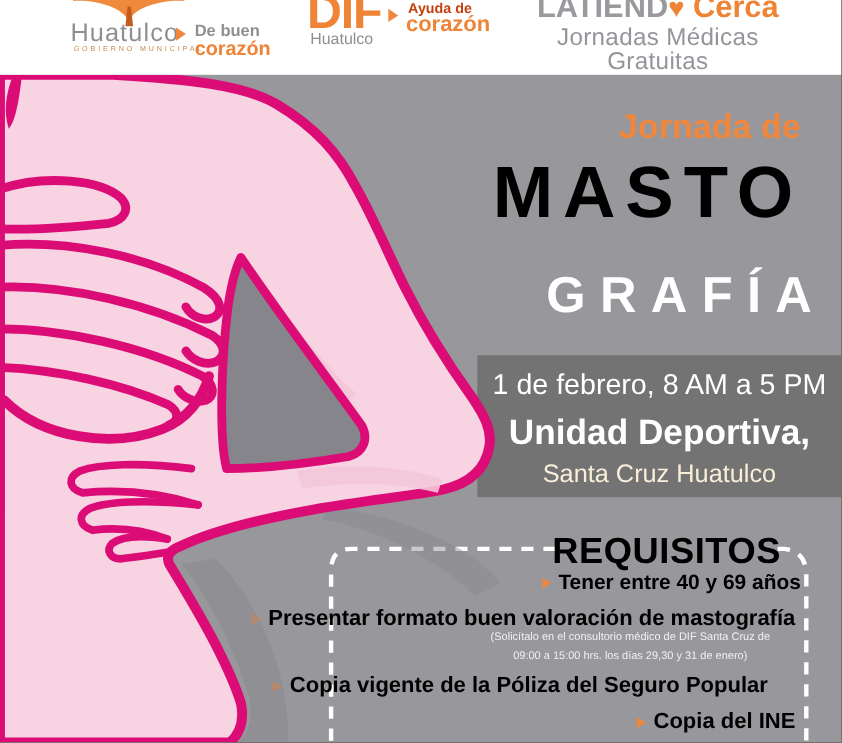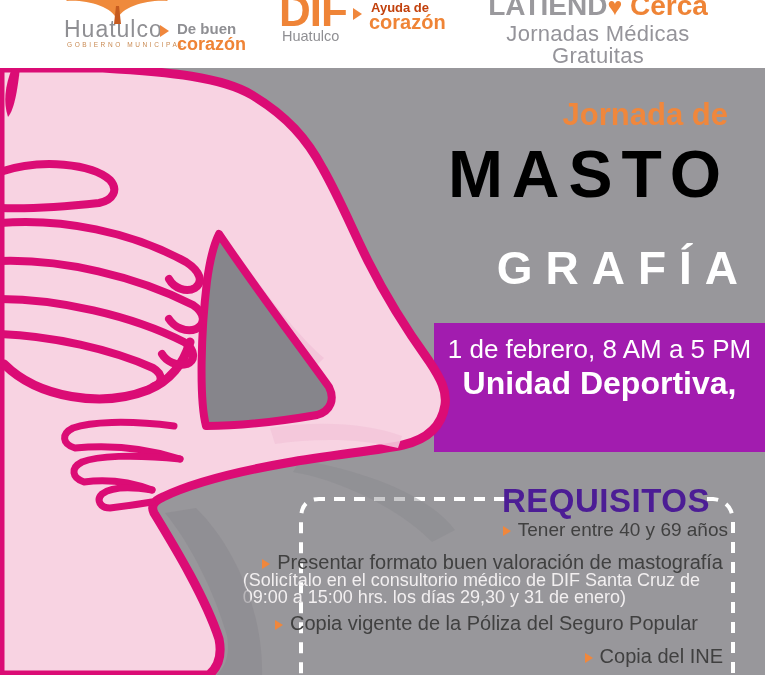--- a/index.html
+++ b/index.html
@@ -25,32 +25,32 @@
   .l3{position:absolute;left:473px;top:-8px;width:250px;text-align:center;line-height:1;}
   .l3-line1{font-size:28px;font-weight:bold;color:#9A999D;letter-spacing:0px;}
   .l3-heart{color:#EF8436;font-size:25px;}
   .l3-orange{color:#EF8436;}
   .l3-sub{margin-top:3px;font-size:22px;color:#95949A;font-weight:400;letter-spacing:.3px;}
   
   .kicker{position:absolute;right:37px;top:97px;font-size:31px;font-weight:700;color:#F0873C;z-index:1;text-align:center;}
   .t-masto{position:absolute;right:35px;top:136px;font-size:66px;font-weight:bold;color:#000000;letter-spacing:9px;z-index:1;}
   .t-grafia{position:absolute;right:14px;top:222px;font-size:46px;font-weight:bold;color:#ffffff;letter-spacing:13px;z-index:1;margin-top:19px;}
   
-  .event-box{position:absolute;left:434px;top:323px;width:331px;height:129px;background:#a21caf;z-index:1;text-align:center;color:#fff;}
+  .event-box{position:absolute;left:434px;top:323px;width:331px;height:129px;background:#737373;z-index:1;text-align:center;color:#fff;}
   .ev-date{margin-top:11px;font-size:26px;font-weight:500;}
-  .ev-venue{margin-top:0;font-size:32px;font-weight:bold;}
+  .ev-venue{margin-top:10px;font-size:32px;font-weight:bold;}
   .ev-city{margin-top:5px;font-size:23px;color:#F9EFD9;}
   
   .req-frame{position:absolute;left:293px;top:493px;z-index:1;}
-  .req-title{position:absolute;left:500px;top:482px;width:212px;text-align:center;font-size:33px;font-weight:bold;color:#4c1d95;letter-spacing:.5px;z-index:2;}
-  .req-item{position:absolute;color:#404040;font-weight:normal;white-space:nowrap;z-index:2;padding-left:10px;}
+  .req-title{position:absolute;left:500px;top:482px;width:212px;text-align:center;font-size:33px;font-weight:bold;color:#000000;letter-spacing:.5px;z-index:2;}
+  .req-item{position:absolute;color:#000000;font-weight:bold;white-space:nowrap;z-index:2;padding-left:10px;}
   .req-item .tri{border-left-color:#F0873C;border-left-width:8px;border-top-width:5.5px;border-bottom-width:5.5px;margin-right:7px;position:relative;top:0px;}
   .ri1{top:519px;right:37px;font-size:19px;}
   .ri2{top:551px;right:42px;font-size:20px;}
-  .ri-note{position:absolute;top:572px;right:65px;color:#F2EFF0;font-weight:400;font-size:18px;line-height:16.5px;text-align:left;z-index:2;}
+  .ri-note{position:absolute;top:572px;right:65px;color:#F2EFF0;font-weight:400;font-size:10px;line-height:16.5px;text-align:center;z-index:2;}
   .ri3{top:612px;right:67px;font-size:20px;}
   .ri4{top:645px;right:42px;font-size:20px;}
   
   .fig{position:absolute;left:0;top:68px;width:765px;height:607px;z-index:2;pointer-events:none;}
 </style>
 </head>
 <body>
 
 <div class="poster">
 
@@ -79,20 +79,21 @@
     </div>
   </div>
 
   <div class="kicker">Jornada de</div>
   <div class="t-masto">MASTO</div>
   <div class="t-grafia">GRAFÍA</div>
 
   <div class="event-box">
     <div class="ev-date">1 de febrero, 8 AM a 5 PM</div>
     <div class="ev-venue">Unidad Deportiva,</div>
+    <div class="ev-city">Santa Cruz Huatulco</div>
   </div>
 
   <svg class="req-frame" width="445" height="182" viewBox="0 0 445 182">
     <g fill="none" stroke="#ffffff" stroke-width="4" stroke-dasharray="11 9">
       <path d="M 212,6 L 26,6 Q 8,6 8,26 L 8,182"></path>
       <path d="M 414,6 L 420,6 Q 440,8 440,30 L 440,182"></path>
     </g>
   </svg>
   <div class="req-title">REQUISITOS</div>
 

